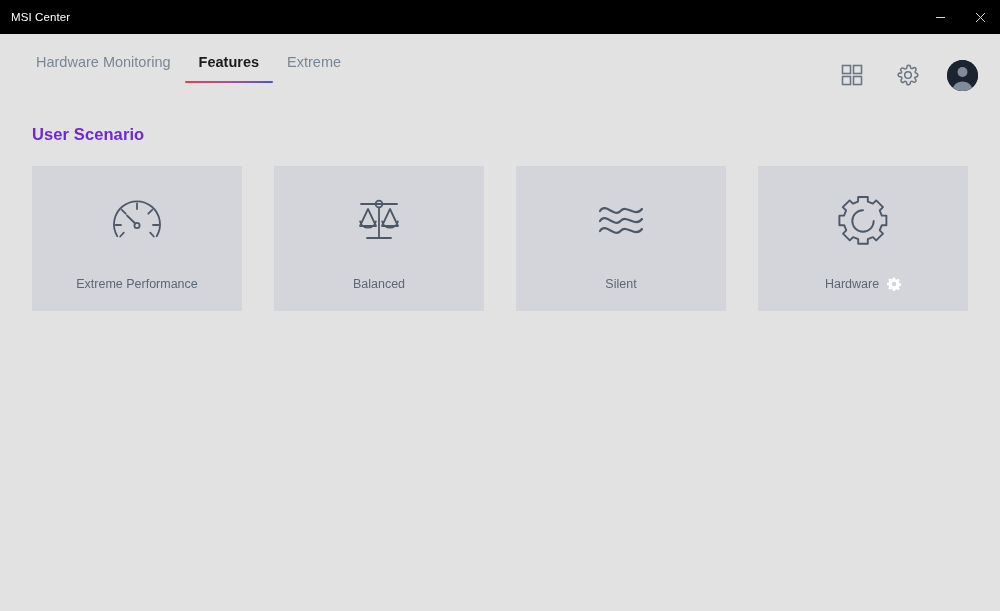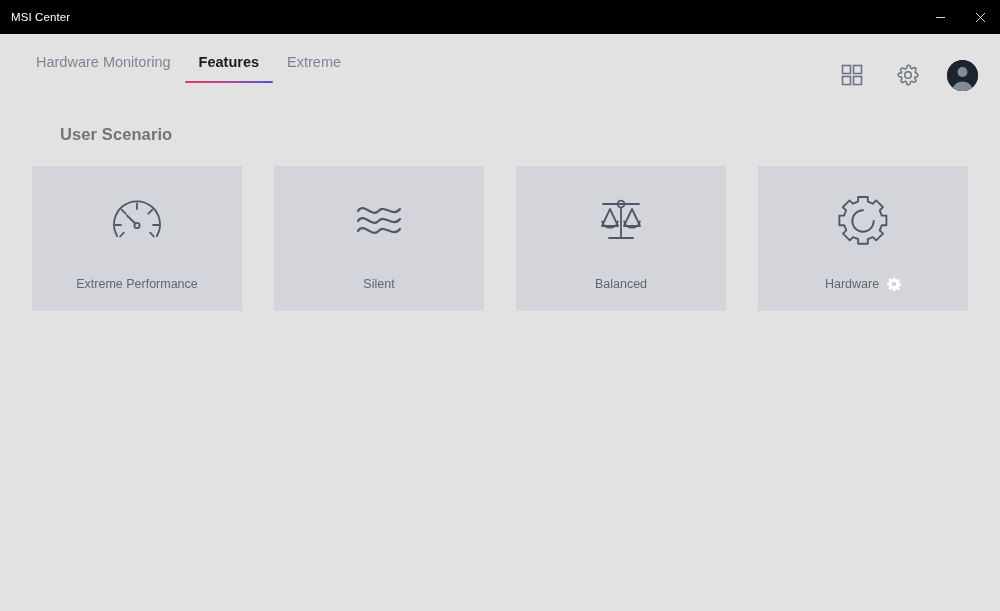--- a/index.html
+++ b/index.html
@@ -121,25 +121,24 @@
 
   
   .content {
     flex: 1 1 auto;
     padding: 0 32px;
     position: relative;
   }
   .section-title {
     font-size: 16.5px;
     font-weight: bold;
-    color: #737373;
+    color: #6d28d9;
     margin-top: 18px;
     margin-bottom: 0;
     letter-spacing: 0.1px;
-    margin-left: 28px;
   }
 
   .card-grid {
     display: flex;
     gap: 32px;
     margin-top: 22px;
   }
   .scenario-card {
     width: 210px;
     height: 145px;
@@ -264,51 +263,51 @@
             <circle cx="29" cy="33.5" r="2.6"></circle>
           </svg>
         </div>
         <div class="card-label-row">
           <span class="card-label">Extreme Performance</span>
         </div>
       </div>
 
       <div class="scenario-card">
         <div class="card-icon">
-          <svg width="58" height="58" viewBox="0 0 58 58" fill="none" stroke="currentColor" stroke-width="2.2" stroke-linecap="round">
-            <path d="M8 19 C14 10, 22 26, 28.5 19 C35 12, 43 26, 50 17"></path>
-            <path d="M8 29 C14 20, 22 36, 28.5 29 C35 22, 43 36, 50 27"></path>
-            <path d="M8 39 C14 30, 22 46, 28.5 39 C35 32, 43 46, 50 37"></path>
-          </svg>
-        </div>
-        <div class="card-label-row">
-          <span class="card-label">Silent</span>
-        </div>
-      </div>
-
-      <div class="scenario-card">
-        <div class="card-icon">
           <svg width="58" height="58" viewBox="0 0 58 58" fill="none" stroke="currentColor" stroke-width="1.8" stroke-linecap="round" stroke-linejoin="round">
             <line x1="11" y1="12" x2="47" y2="12"></line>
             <circle cx="29" cy="12" r="3.4"></circle>
             <line x1="29" y1="15.6" x2="29" y2="46"></line>
             <line x1="17" y1="46" x2="41" y2="46"></line>
             <path d="M18 17 L10 34 h16 z"></path>
             <path d="M40 17 L32 34 h16 z"></path>
             <path d="M10.2 29.5 a8 8 0 0 0 15.6 0"></path>
             <path d="M32.2 29.5 a8 8 0 0 0 15.6 0"></path>
           </svg>
         </div>
         <div class="card-label-row">
           <span class="card-label">Balanced</span>
         </div>
       </div>
 
       <div class="scenario-card">
         <div class="card-icon">
+          <svg width="58" height="58" viewBox="0 0 58 58" fill="none" stroke="currentColor" stroke-width="2.2" stroke-linecap="round">
+            <path d="M8 19 C14 10, 22 26, 28.5 19 C35 12, 43 26, 50 17"></path>
+            <path d="M8 29 C14 20, 22 36, 28.5 29 C35 22, 43 36, 50 27"></path>
+            <path d="M8 39 C14 30, 22 46, 28.5 39 C35 32, 43 46, 50 37"></path>
+          </svg>
+        </div>
+        <div class="card-label-row">
+          <span class="card-label">Silent</span>
+        </div>
+      </div>
+
+      <div class="scenario-card">
+        <div class="card-icon">
           <svg width="58" height="58" viewBox="0 0 58 58" fill="none" stroke="currentColor" stroke-width="1.9" stroke-linejoin="round">
             <path d="M24.2 5 h9.6 v4.6 l5.1 2.1 3.3-3.3 6.8 6.8 -3.3 3.3 2.1 5.1 h4.6 v9.6 h-4.6 l-2.1 5.1 3.3 3.3 -6.8 6.8 -3.3-3.3 -5.1 2.1 v4.6 h-9.6 v-4.6 l-5.1-2.1 -3.3 3.3 -6.8-6.8 3.3-3.3 -2.1-5.1 H5.4 v-9.6 h4.6 l2.1-5.1 -3.3-3.3 6.8-6.8 3.3 3.3 5.1-2.1 z"></path>
             <path d="M29 18.3 a10.7 10.7 0 1 0 10.7 10.7" stroke-linecap="round"></path>
           </svg>
         </div>
         <div class="card-label-row">
           <span class="card-label">Hardware</span>
           <span class="card-badge">
             <svg width="14" height="14" viewBox="0 0 24 24" fill="currentColor">
               <path d="M12 0.8 l1.9 0 0.55 3.05 a8.3 8.3 0 0 1 2.2 0.92 l2.55-1.75 1.35 1.35 1.35 1.35 -1.75 2.55 a8.3 8.3 0 0 1 0.92 2.2 l3.05 0.55 0 1.9 0 1.9 -3.05 0.55 a8.3 8.3 0 0 1-0.92 2.2 l1.75 2.55 -1.35 1.35 -1.35 1.35 -2.55-1.75 a8.3 8.3 0 0 1-2.2 0.92 L13.9 24 12 24 10.1 24 9.55 20.95 a8.3 8.3 0 0 1-2.2-0.92 L4.8 21.78 3.45 20.43 2.1 19.08 3.85 16.53 a8.3 8.3 0 0 1-0.92-2.2 L-0.12 13.78 l0-1.9 0-1.9 3.05-0.55 a8.3 8.3 0 0 1 0.92-2.2 L2.1 4.68 3.45 3.33 4.8 1.98 7.35 3.73 a8.3 8.3 0 0 1 2.2-0.92 L10.1 0.8 z M12 8.1 a3.9 3.9 0 1 0 0 7.8 3.9 3.9 0 0 0 0-7.8 z"></path>

